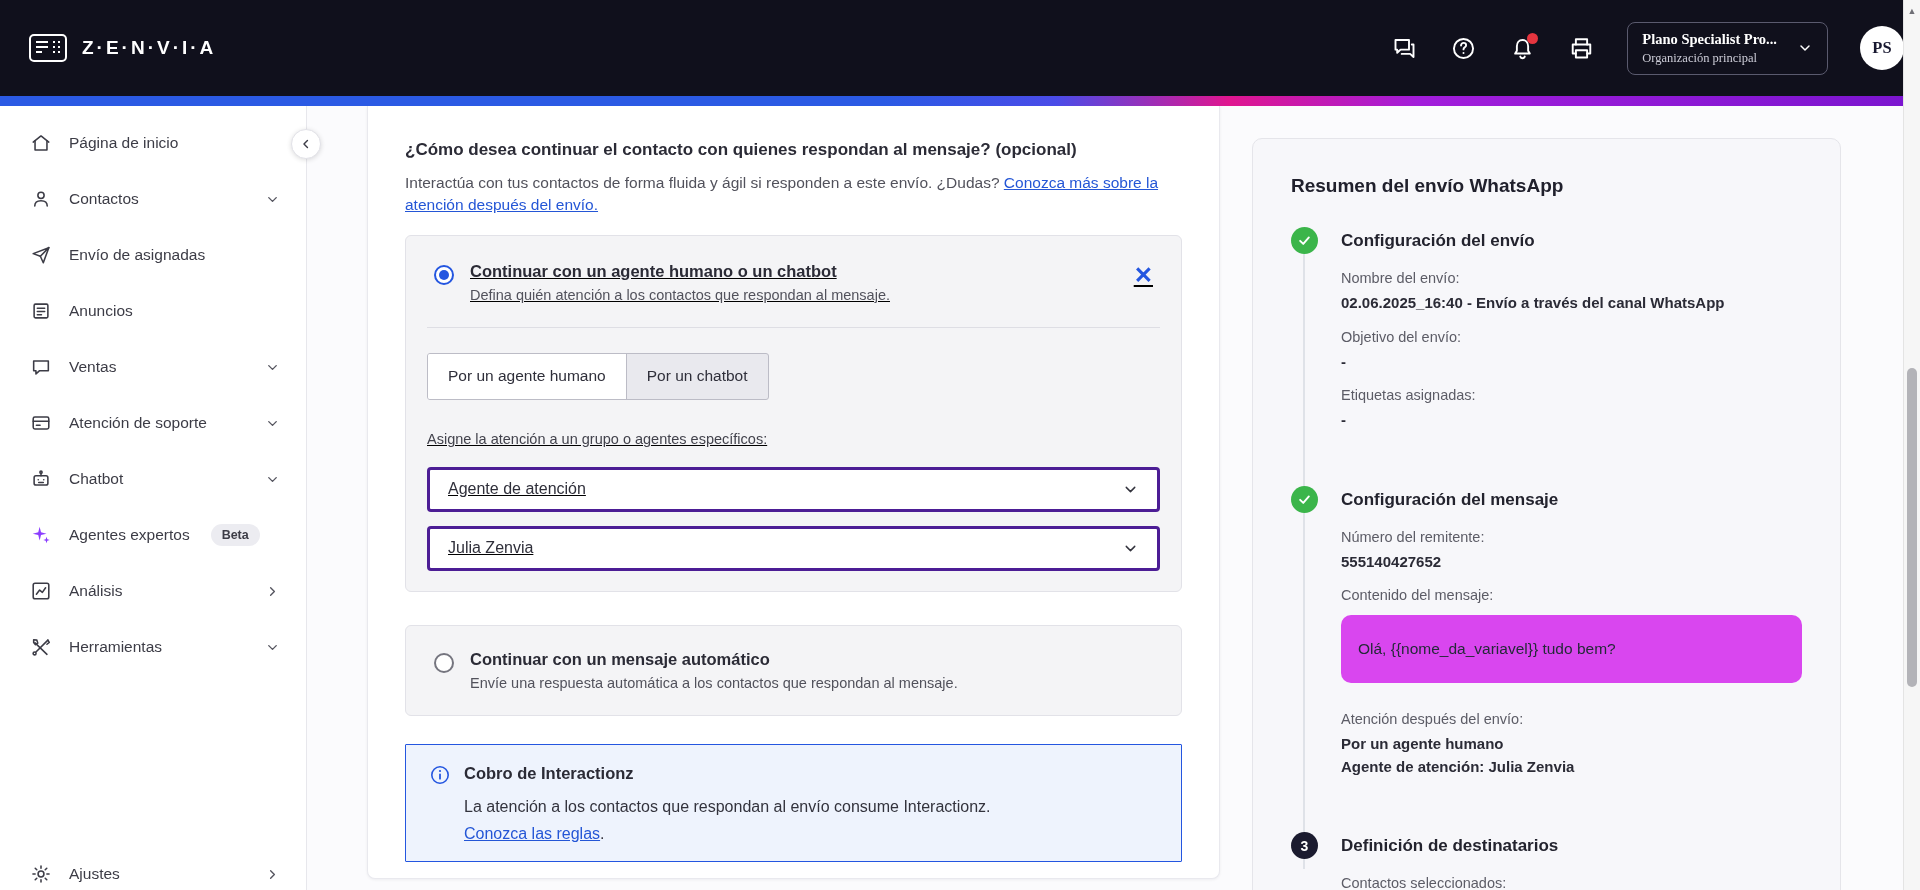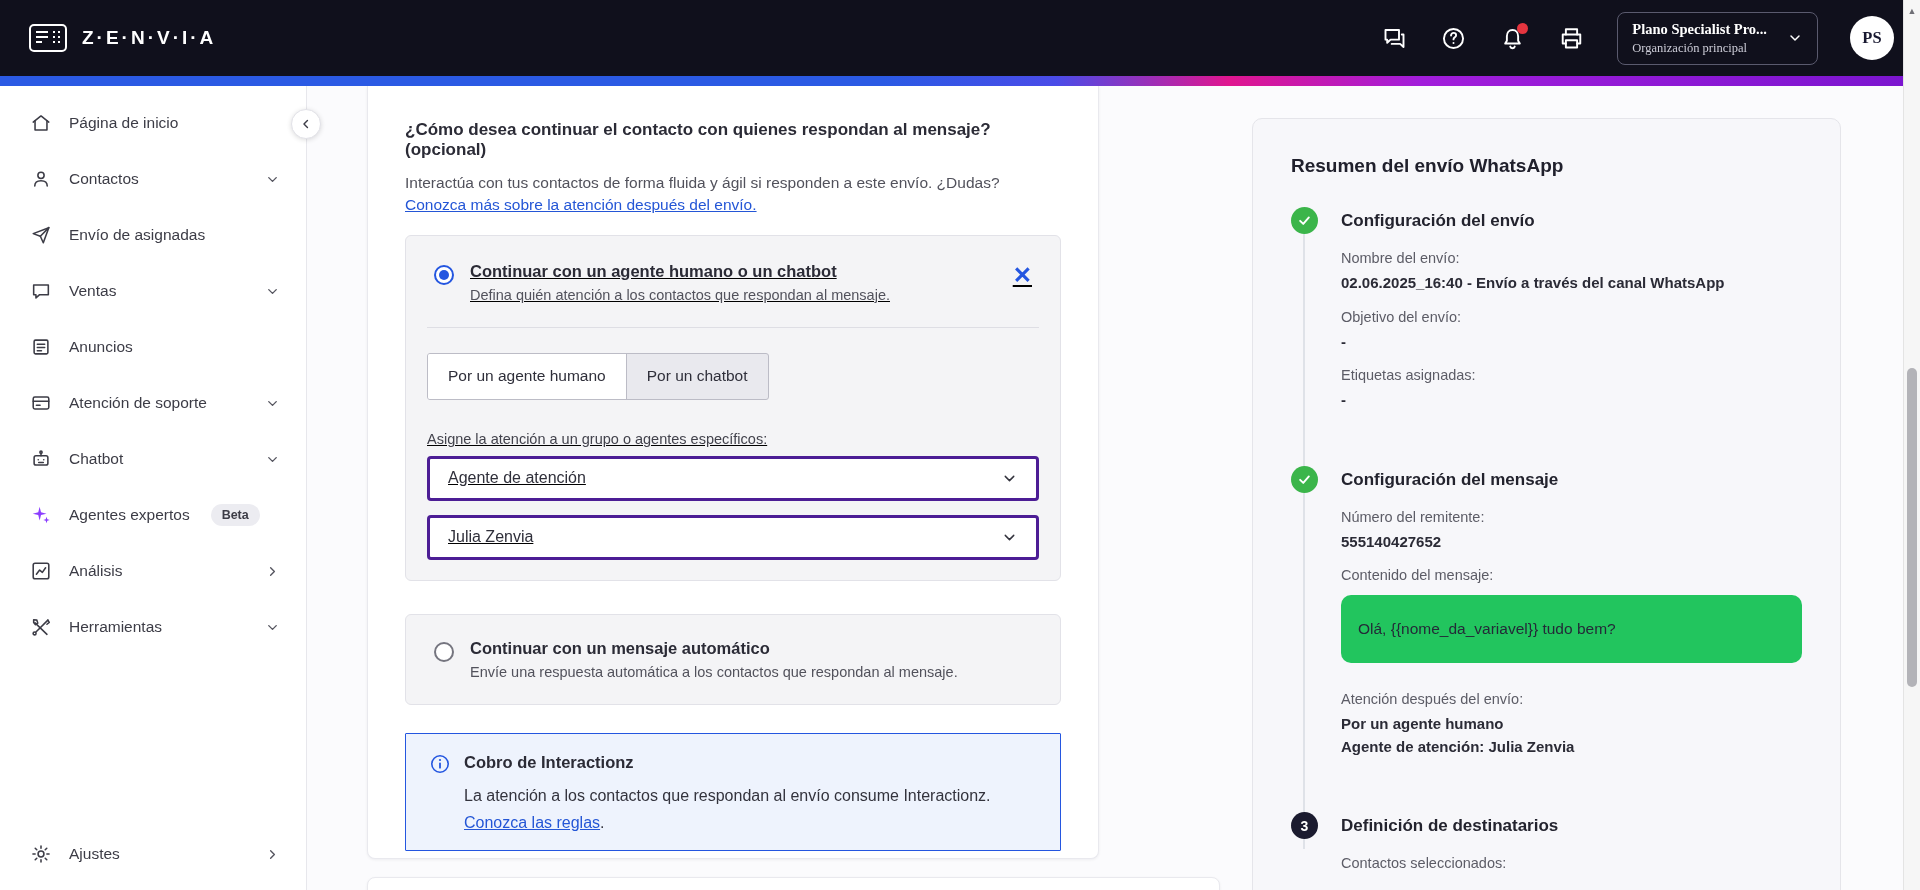--- a/index.html
+++ b/index.html
@@ -1,20 +1,20 @@
 <!DOCTYPE html>
 <html><head>
 <meta charset="utf-8">
 <style>
   * { margin:0; padding:0; box-sizing:border-box; }
   body { font-family:"Liberation Sans", sans-serif; background:#e9e9ec; }
   .screen { width:1920px; height:890px; position:relative; overflow:hidden; background:#fff; }
 
   
-  .topbar { height:76px; background:#10101c; display:flex; align-items:center; padding:0 26px 0 28px; }
+  .topbar { height:96px; background:#10101c; display:flex; align-items:center; padding:0 16px 0 28px; }
   .brand { display:flex; align-items:center; gap:14px; }
   .brand-text { color:#fff; font-size:19px; letter-spacing:3px; font-weight:600; }
   .topbar-right { margin-left:auto; display:flex; align-items:center; gap:32px;font-family:Liberation Serif, serif; }
   .tb-icon { width:27px; height:27px; position:relative; cursor:pointer; flex:none; }
   .bell-dot { position:absolute; top:-2px; right:-2px; width:11px; height:11px; border-radius:50%; background:#e5353f; }
   .plan-box { display:flex; align-items:center; gap:20px; border:1px solid #5a5a6e; border-radius:8px; padding:8px 14px; min-width:200px; cursor:pointer; }
   .plan-title { color:#fff; font-size:14.5px; font-weight:bold; }
   .plan-sub { color:#cdcdd8; font-size:12.5px; margin-top:3px; }
   .avatar { width:44px; height:44px; border-radius:50%; background:#fff; color:#181830; font-weight:bold; font-size:16.5px; display:flex; align-items:center; justify-content:center; cursor:pointer; }
   .gradient-bar { height:10px; background:linear-gradient(90deg,#2b5ae4 0%,#2b5ae4 46%,#4a4ce8 55%,#e0168f 64%,#a21ddb 74%,#7a15cf 100%); }
@@ -26,21 +26,21 @@
   .sidebar { width:307px; background:#fff; border-right:1px solid #e7e7ec; position:relative; display:flex; flex-direction:column; padding-top:9px; flex:none; }
   .side-item { height:56px; display:flex; align-items:center; padding:0 26px 0 30px; gap:17px; font-size:15.5px; color:#3c3c46; cursor:pointer; }
   .side-item .icn { width:22px; height:22px; flex:none; display:flex; }
   .side-item .chev { margin-left:auto; display:flex; }
   .badge { margin-left:4px; background:#ececf1; color:#3c3c46; font-size:12.5px; font-weight:bold; padding:4px 11px; border-radius:11px; }
   .side-bottom { margin-top:auto; margin-bottom:8px; }
   .collapse-btn { position:absolute; right:-15px; top:23px; width:30px; height:30px; border-radius:50%; background:#fff; border:1px solid #e2e2e8; box-shadow:0 1px 5px rgba(0,0,0,.14); display:flex; align-items:center; justify-content:center; z-index:5; cursor:pointer; }
 
   
   .content { flex:1; position:relative; background:#fbfbfd; overflow:hidden; }
-  .main-card { position:absolute; left:60px; top:0; width:732px; height:773px; background:#fff; border:1px solid #e9e9ee; border-top:none; border-radius:0 0 8px 8px; box-shadow:0 1px 3px rgba(20,20,40,.06); padding:34px 37px 0; }
+  .main-card { position:absolute; left:60px; top:0; width:853px; height:773px; background:#fff; border:1px solid #e9e9ee; border-top:none; border-radius:0 0 8px 8px; box-shadow:0 1px 3px rgba(20,20,40,.06); padding:34px 37px 0; }
   .card2 { position:absolute; left:60px; top:791px; width:853px; height:50px; background:#fff; border:1px solid #e9e9ee; border-radius:8px 8px 0 0; box-shadow:0 1px 3px rgba(20,20,40,.06); }
 
   .question-title { font-size:17px; font-weight:bold; color:#2b2b36; margin-bottom:12px; }
   .question-desc { font-size:15.5px; color:#52525c; line-height:1.45; margin-bottom:18px; max-width:770px; }
   a.link { color:#2456d6; text-decoration:underline; cursor:pointer; }
 
   .option-panel { background:#f4f4f6; border:1px solid #e2e2e8; border-radius:6px; }
   .panel1 { margin-bottom:33px;text-decoration:underline; }
   .p1-header { display:flex; align-items:flex-start; padding:26px 28px 24px; gap:16px; }
   .radio { width:20px; height:20px; border-radius:50%; background:#fff; flex:none; margin-top:3px; position:relative; cursor:pointer; }
@@ -48,21 +48,21 @@
   .radio.on::after { content:""; position:absolute; inset:3px; border-radius:50%; background:#2456e0; }
   .radio.off { border:2px solid #75757f; }
   .opt-title { font-size:16.5px; font-weight:bold; color:#2b2b36; }
   .opt-desc { font-size:14.5px; color:#52525c; margin-top:6px; }
   .close-x { margin-left:auto; color:#2456e0; font-size:23px; font-weight:bold; line-height:1; cursor:pointer; padding-top:2px; }
   .p1-divider { border-top:1px solid #dedee4; margin:0 21px; }
   .p1-body { padding:25px 21px 20px; }
   .tabs { display:inline-flex; border:1px solid #bcbcc6; border-radius:3px; overflow:hidden; background:#e9e9ee; margin-bottom:31px; }
   .tab { height:45px; display:flex; align-items:center; padding:0 20px; font-size:15.5px; color:#2f2f3a; cursor:pointer; }
   .tab.active { background:#fff; border-right:1px solid #bcbcc6; }
-  .assign-label { font-size:14.5px; color:#42424c; margin-bottom:9px; }
+  .assign-label { font-size:14.5px; color:#42424c; margin-bottom:20px; }
   .select { height:45px; background:#fff; border:3px solid #4c1d95; border-radius:4px; display:flex; align-items:center; justify-content:space-between; padding:0 18px; font-size:16px; color:#2f2f3a; cursor:pointer; }
   .select + .select { margin-top:14px; }
 
   .panel2 { display:flex; gap:16px; padding:24px 28px; margin-bottom:28px; align-items:flex-start; }
 
   .infobox { border:1px solid #2456e0; background:#eef3fd; border-radius:1px; padding:19px 24px 18px; display:grid; grid-template-columns:27px 1fr; column-gap:7px; }
   .info-icon { grid-column:1; margin-top:1px; }
   .info-title { grid-column:2; font-size:16.5px; font-weight:bold; color:#2b2b36; }
   .info-text { grid-column:2; font-size:16px; color:#33333d; margin-top:11px; line-height:1.4; }
   .info-link-line { grid-column:2; font-size:16px; color:#33333d; margin-top:7px; }
@@ -75,21 +75,21 @@
   .step { display:grid; grid-template-columns:50px 1fr; position:relative; }
   .step-circle { width:27px; height:27px; border-radius:50%; display:flex; align-items:center; justify-content:center; flex:none; }
   .step-circle.green { background:#3bb54a; }
   .step-circle.dark  { background:#1b1b2f; color:#fff; font-size:14px; font-weight:bold; }
   .step-title { font-size:17px; font-weight:bold; color:#23232e; line-height:27px; }
   .step-content { padding-bottom:56px; }
   .step:last-child .step-content { padding-bottom:0; }
   .field-label { font-size:14.5px; color:#5c5c66; margin-top:16px; }
   .field-value { font-size:15px; font-weight:bold; color:#2b2b36; margin-top:7px; line-height:1.3; }
   .field-value.tight { margin-top:3px; }
-  .bubble { background:#22c55e; border-radius:10px; padding:25px 17px; font-size:15.5px; color:#242a38; margin-top:12px; }
+  .bubble { background:#d946ef; border-radius:10px; padding:25px 17px; font-size:15.5px; color:#242a38; margin-top:12px; }
   .after-label { margin-top:28px; }
 
   
   .scrollbar { position:absolute; right:0; top:0; width:17px; height:890px; background:#f6f6f6; border-left:1px solid #e4e4e4; z-index:60; }
   .scroll-up { position:absolute; top:6px; left:0; width:16px; text-align:center; color:#6f6f76; font-size:9px; }
   .scroll-thumb { position:absolute; left:3px; top:368px; width:10px; height:319px; background:#b3b3b8; border-radius:5px; }
 
   svg { display:block; }
 </style>
 </head>
@@ -192,39 +192,39 @@
               <path d="M3.5 10.5 L20.5 4 L14.5 20.5 L11.3 13.4 Z"></path>
               <path d="M11.3 13.4 L20.5 4"></path>
             </svg>
         </span>
         <span>Envío de asignadas</span>
       </div>
 
       <div class="side-item">
         <span class="icn">
           <svg width="22" height="22" viewBox="0 0 24 24" fill="none" stroke="#3c3c46" stroke-width="1.7" stroke-linecap="round" stroke-linejoin="round">
-              <path d="M4 5.5 H20 V16 H10.5 L6.5 19.5 V16 H4 Z"></path>
-            </svg>
-        </span>
-        <span>Ventas</span>
-        <span class="chev">
-          <svg width="15" height="15" viewBox="0 0 24 24" fill="none" stroke="#55555f" stroke-width="2.2" stroke-linecap="round" stroke-linejoin="round">
-              <path d="M6 9 L12 15 L18 9"></path>
-            </svg>
-        </span>
-      </div>
-
-      <div class="side-item">
-        <span class="icn">
-          <svg width="22" height="22" viewBox="0 0 24 24" fill="none" stroke="#3c3c46" stroke-width="1.7" stroke-linecap="round" stroke-linejoin="round">
               <rect x="4.5" y="4.5" width="15" height="15" rx="1.5"></rect>
               <path d="M8 9 H16 M8 12.5 H16 M8 16 H12.5"></path>
             </svg>
         </span>
         <span>Anuncios</span>
+      </div>
+
+      <div class="side-item">
+        <span class="icn">
+          <svg width="22" height="22" viewBox="0 0 24 24" fill="none" stroke="#3c3c46" stroke-width="1.7" stroke-linecap="round" stroke-linejoin="round">
+              <path d="M4 5.5 H20 V16 H10.5 L6.5 19.5 V16 H4 Z"></path>
+            </svg>
+        </span>
+        <span>Ventas</span>
+        <span class="chev">
+          <svg width="15" height="15" viewBox="0 0 24 24" fill="none" stroke="#55555f" stroke-width="2.2" stroke-linecap="round" stroke-linejoin="round">
+              <path d="M6 9 L12 15 L18 9"></path>
+            </svg>
+        </span>
       </div>
 
       <div class="side-item">
         <span class="icn">
           <svg width="22" height="22" viewBox="0 0 24 24" fill="none" stroke="#3c3c46" stroke-width="1.7" stroke-linecap="round" stroke-linejoin="round">
               <rect x="3.5" y="5.5" width="17" height="13" rx="1.8"></rect>
               <path d="M3.5 10 H20.5"></path>
               <path d="M7 14.5 H11"></path>
             </svg>
         </span>

